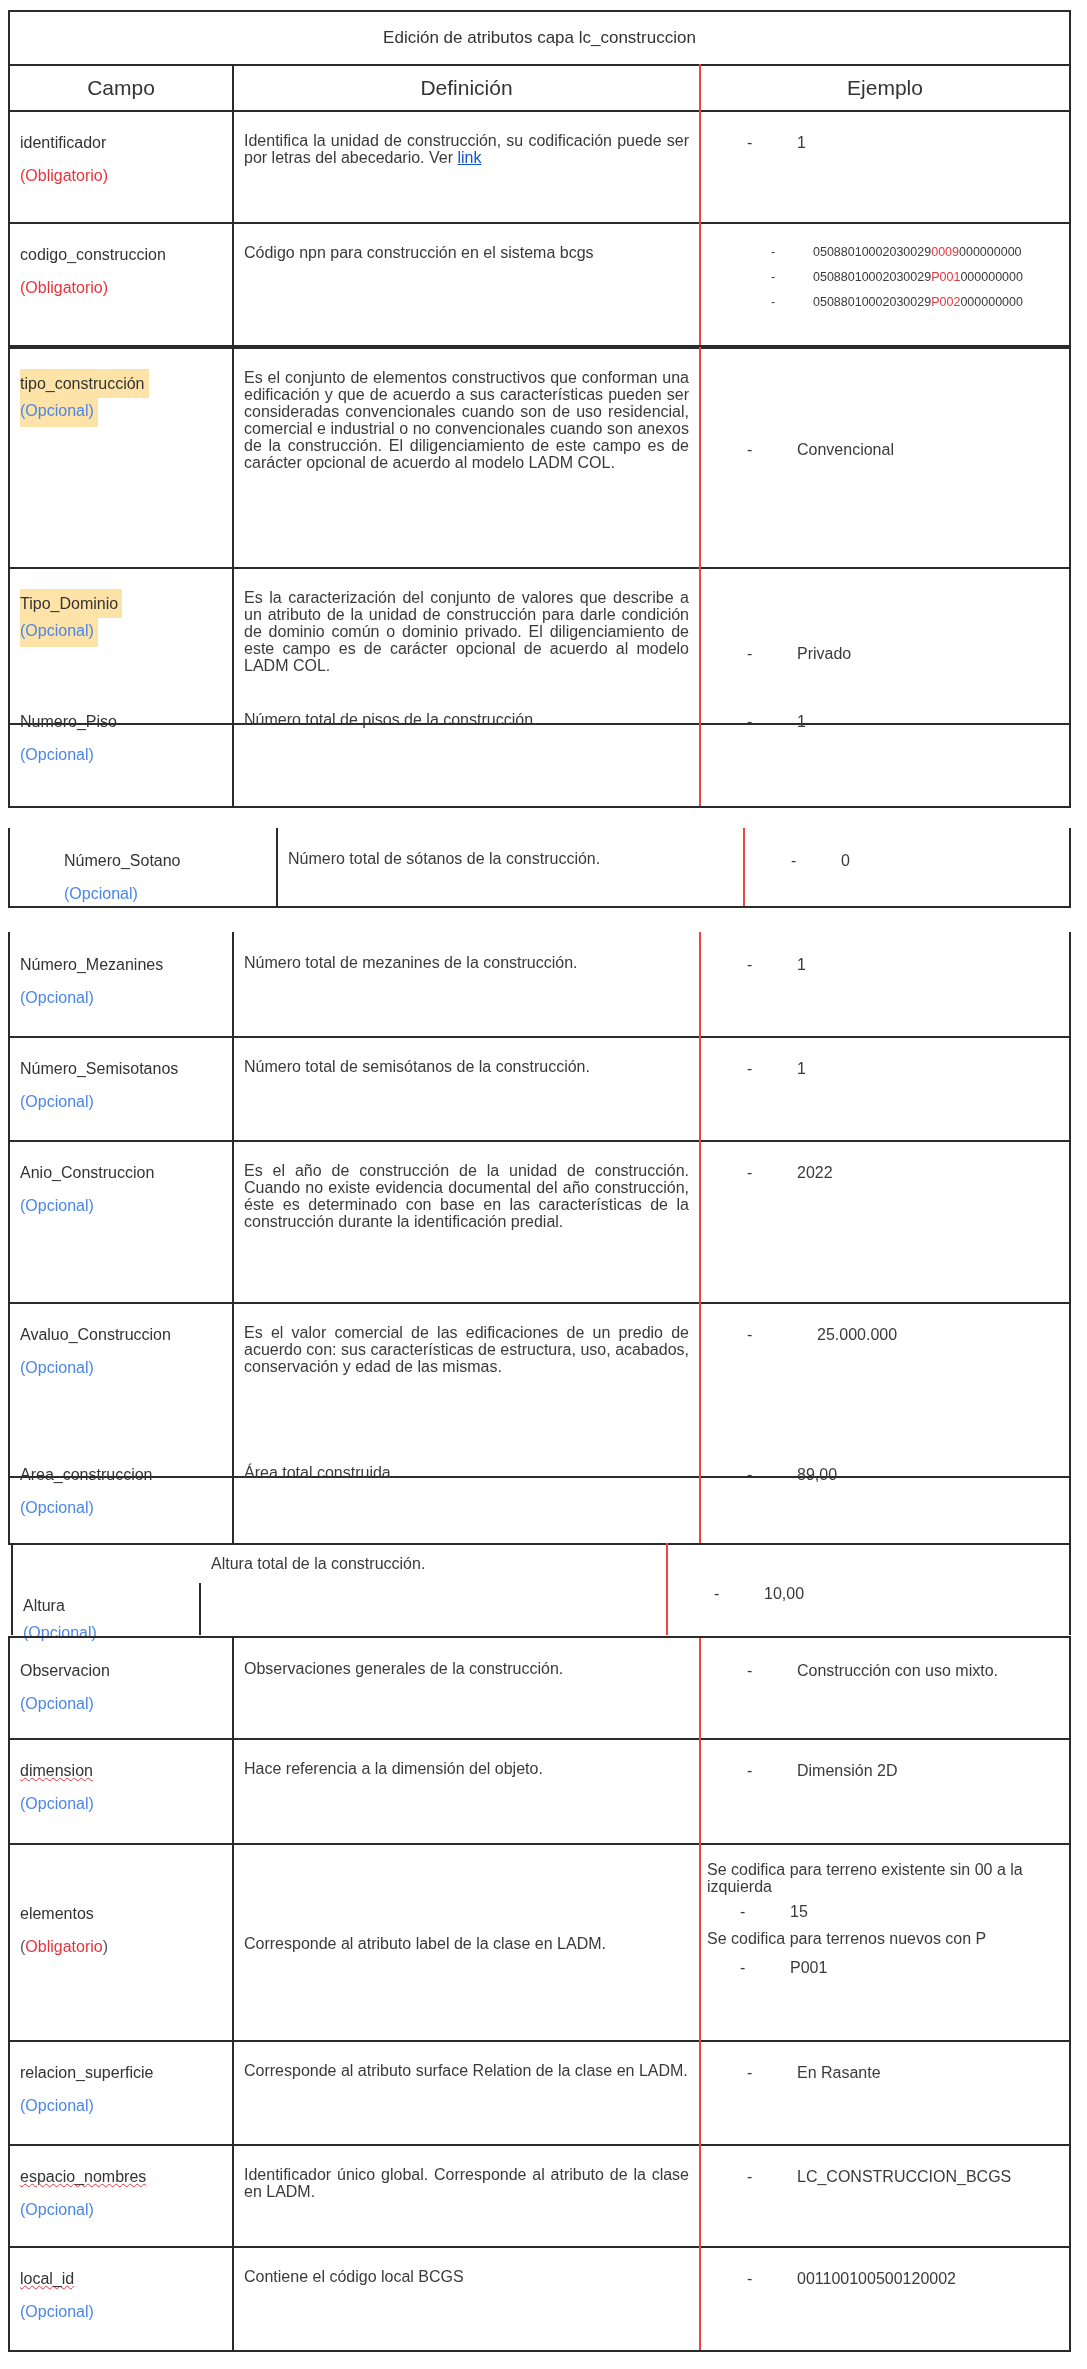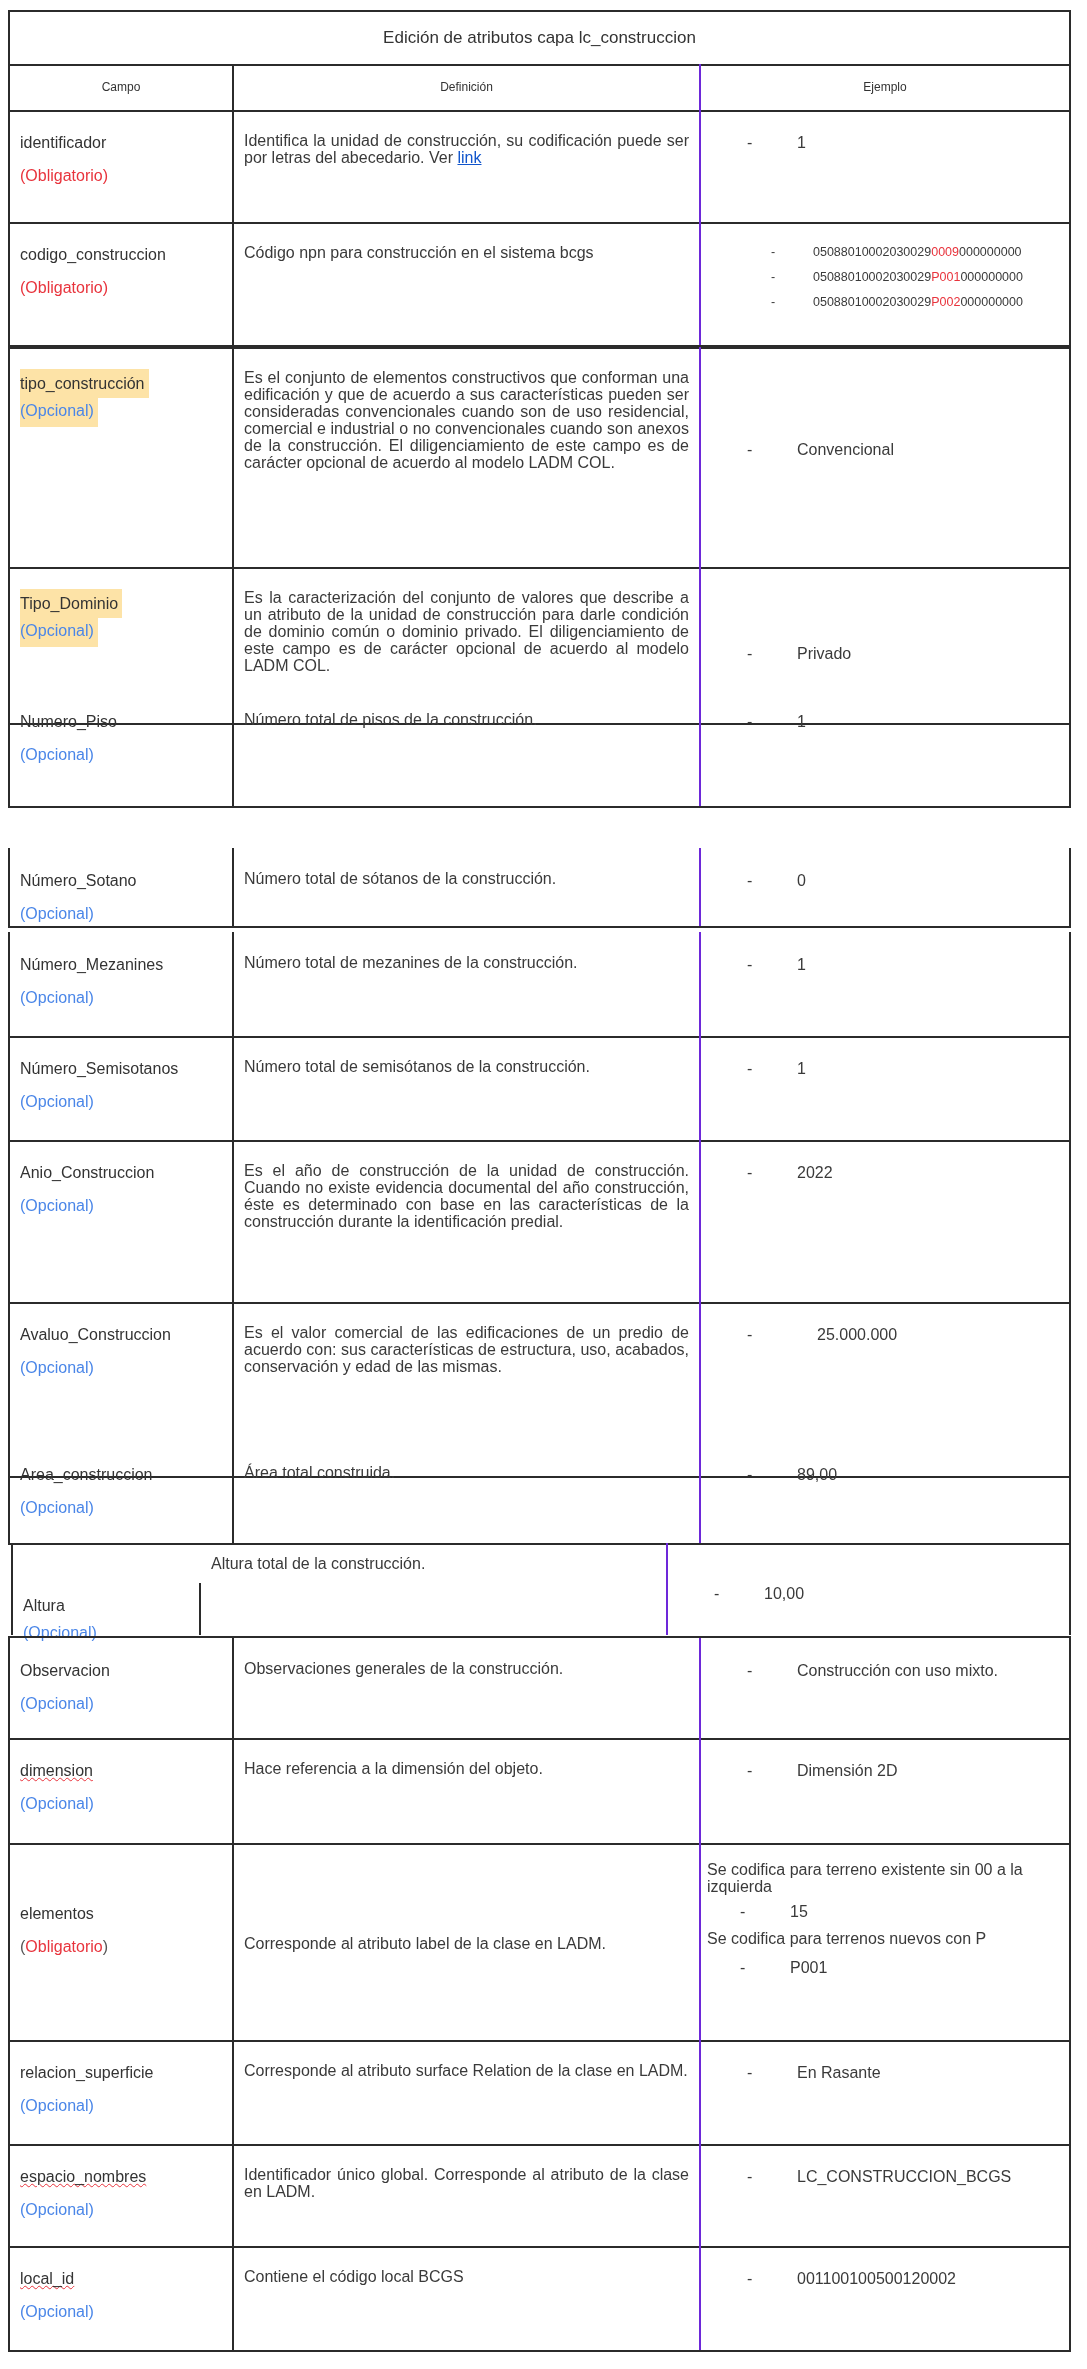--- a/index.html
+++ b/index.html
@@ -4,23 +4,23 @@
 <style>
   html, body { margin: 0; padding: 0; background: #ffffff; }
   body { width: 1087px; height: 2369px; position: relative; font-family: "Liberation Sans", sans-serif; color: #3c3c3c; }
   .title-row { position: absolute; left: 8px; top: 10px; width: 1063px; height: 56px; border: 2px solid #2b2b2b; box-sizing: border-box;
                display: flex; align-items: center; justify-content: center; font-size: 17px; color: #333; }
   .row { position: absolute; left: 8px; width: 1063px; box-sizing: border-box; border-left: 2px solid #2b2b2b; border-right: 2px solid #2b2b2b; border-bottom: 2px solid #2b2b2b; display: flex; }
   .row.alt { left: 11px; width: 1060px; }
   .row.boxed { border-top: 2px solid #2b2b2b; }
   .cell { box-sizing: border-box; padding: 12px 10px 8px 10px; font-size: 16px; line-height: 17px; }
   .c1 { width: 224px; border-right: 2px solid #2b2b2b; }
-  .c2 { width: 467px; border-right: 2px solid #6d28d9; text-align: justify; }
+  .c2 { width: 467px; border-right: 2px solid #ef4444; text-align: justify; }
   .c3 { flex: 1; }
-  .hdr .cell { display: flex; align-items: center; justify-content: center; font-size: 12px; color: #333; padding: 0; }
+  .hdr .cell { display: flex; align-items: center; justify-content: center; font-size: 21px; color: #333; padding: 0; }
   .field { display: inline-block; color: #333; padding: 2px 0; margin-top: 10px; }
   .req { display: inline-block; margin-top: 14px; }
   .req-red { color: #e8333c; }
   .opt-blue { color: #4a86e8; }
   .paren { color: #555; }
   .hl { background: #fde3a7; padding: 6px 4px 6px 0; }
   .hl2 { background: #fde3a7; padding: 4px 4px 8px 0; }
   .def { margin-top: 10px; color: #3a3a3a; }
   .link { color: #1155cc; text-decoration: underline; }
   .ex { display: flex; margin-top: 12px; color: #3a3a3a; font-size: 16px; }
@@ -132,21 +132,21 @@
       <div class="def">Número total de pisos de la construcción.</div>
     </div>
   <div class="cell c3">
       <div class="ex">
         <span class="dash">-</span>
         <span>1</span>
       </div>
     </div>
 </div>
 
-<div class="row" style="top:848px;height:80px;">
+<div class="row" style="top:828px;height:80px;padding-left:44px;">
   <div class="cell c1">
     <div class="field">Número_Sotano</div><br>
     <span class="req opt-blue">(Opcional)</span>
   </div>
   <div class="cell c2">
       <div class="def">Número total de sótanos de la construcción.</div>
     </div>
   <div class="cell c3">
       <div class="ex">
         <span class="dash">-</span>

